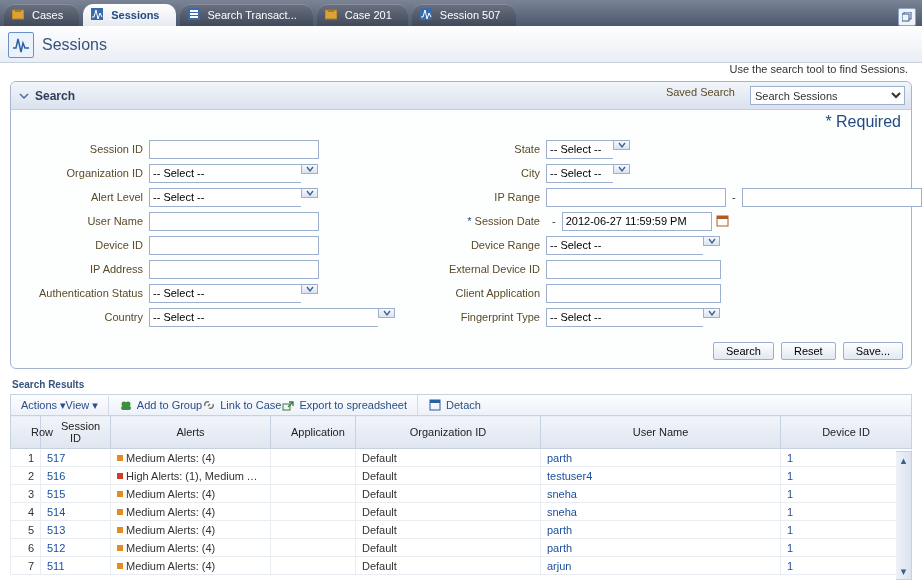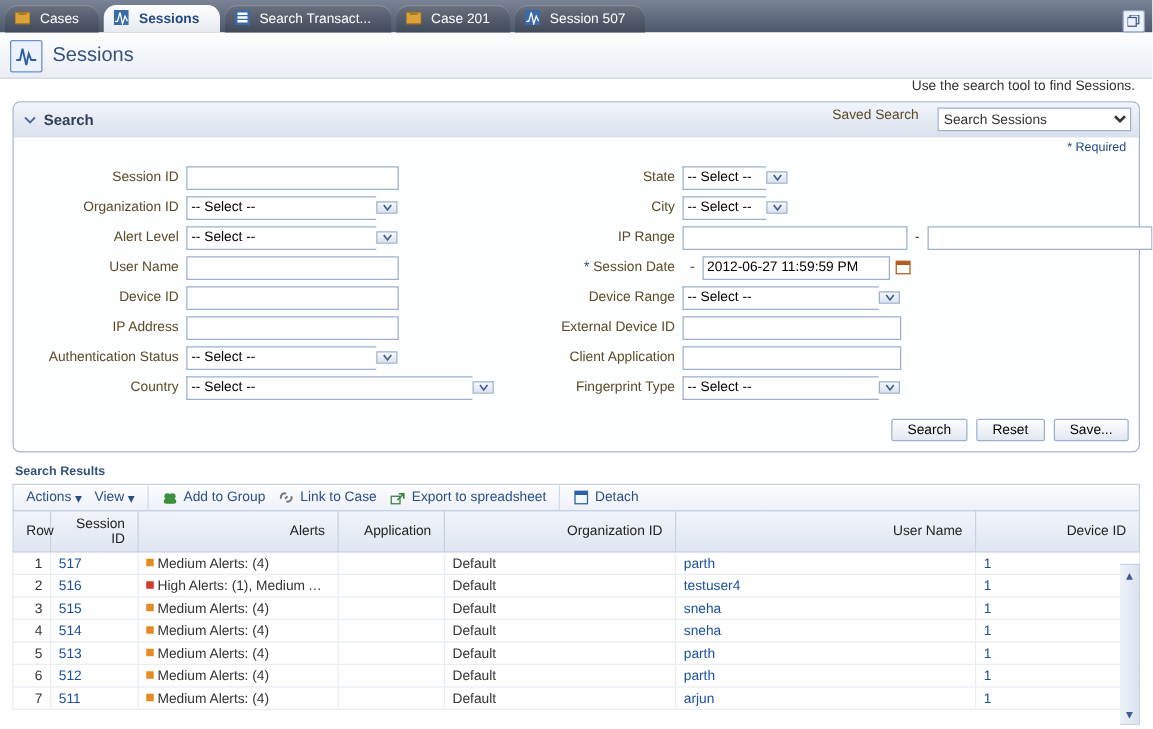--- a/index.html
+++ b/index.html
@@ -94,21 +94,21 @@
     width:14px;height:14px;display:inline-flex;align-items:center;justify-content:center;
     color:#4a6ba0;cursor:pointer;
   }
   .search-head .right {
     display:flex;align-items:flex-start;gap:15px;color:#5b4a28;
   }
   .ss-select {
     width:155px;height:19px;font-size:11px;border:1px solid #9cb0cd;
     background:#fff;color:#333;
   }
-  .req-hint { text-align:right; padding:3px 10px; color:#244a82; font-size:10px;}
+  .req-hint { text-align:right; padding:3px 10px; color:#244a82; font-size:16px;}
   .req-hint::before{content:"* ";}
   .form-grid {
     display:flex; gap:22px; padding:2px 10px 8px 10px;
   }
   .col { flex:1; }
   .frow { display:flex; align-items:center; margin:2px 0; min-height:22px;}
   .frow label {
     width:128px; text-align:right; padding-right:6px;
     color:#5b4a28; font-size:11px;
   }
@@ -119,21 +119,21 @@
   .txt { width:170px; padding:1px 3px;}
   .txt.med { width:150px;}
   .range-sep { margin:0 6px;color:#333;}
   .date-wrap { display:flex; align-items:center; gap:2px;}
   .cal-btn {
     width:18px;height:18px;display:inline-flex;align-items:center;justify-content:center;
     color:#b35b1f;cursor:pointer;
   }
   
   .combo {
-    display:inline-flex;align-items:center;height:19px;
+    display:inline-flex;align-items:flex-start;height:19px;
   }
   .combo input {
     border:1px solid #9cb0cd;border-right:none;height:19px;width:152px;font-size:11px;
     padding:1px 3px;background:#fff;
   }
   .combo .btn {
     width:17px;border:1px solid #9cb0cd;background:linear-gradient(#f6f8fc,#dbe3ef);
     display:flex;align-items:center;justify-content:center;color:#3e5c8f;cursor:pointer;
   }
   .btn-row { text-align:right; padding:4px 8px 8px; }
@@ -145,35 +145,35 @@
   
   .results-title {
     padding:2px 12px 4px; font-size:10px;color:#34537e;font-weight:bold;
   }
   .toolbar {
     display:flex;align-items:center;gap:0;
     border:1px solid #c6d1e2; border-bottom:none;
     margin:0 10px;
     background:linear-gradient(#fcfdff,#edf1f8);
   }
-  .toolbar .group { display:flex;align-items:flex-end; padding:3px 10px; gap:10px;
+  .toolbar .group { display:flex;align-items:flex-end; padding:3px 10px; 
     border-right:1px solid #d2dbe9;}
   .toolbar .group:last-child { border-right:none;}
   .menubtn { color:#2a4f87; cursor:pointer; display:flex;align-items:center;gap:3px;}
   .toolbtn { color:#2a4f87; cursor:pointer; display:flex;align-items:center;gap:4px;}
   .smallicon{width:14px;height:14px;display:inline-flex;align-items:center;justify-content:center;}
   table.res {
     border-collapse:collapse; width:calc(100% - 20px);
     margin:0 10px; table-layout:fixed;
     border:1px solid #c6d1e2;
   }
   table.res th {
     background:linear-gradient(#f1f4fa,#dfe6f0);
     border:1px solid #c6d1e2;
-    padding:4px 10px; text-align:right; font-weight:normal; color:#222;
+    padding:4px 20px; text-align:center; font-weight:normal; color:#222;
   }
   table.res td {
     border:1px solid #e8edf4; padding:2px 6px; height:18px;
     white-space:nowrap; overflow:hidden; text-overflow:ellipsis;
   }
   .link { color:#1a4f9d; cursor:pointer;}
   .alert-dot{display:inline-block;width:6px;height:6px;margin-right:3px;vertical-align:1px;}
   .orange{background:#e58b24;} .red{background:#d23a2a;}
   .scrollbar {
     position:absolute; right:10px; width:16px;

